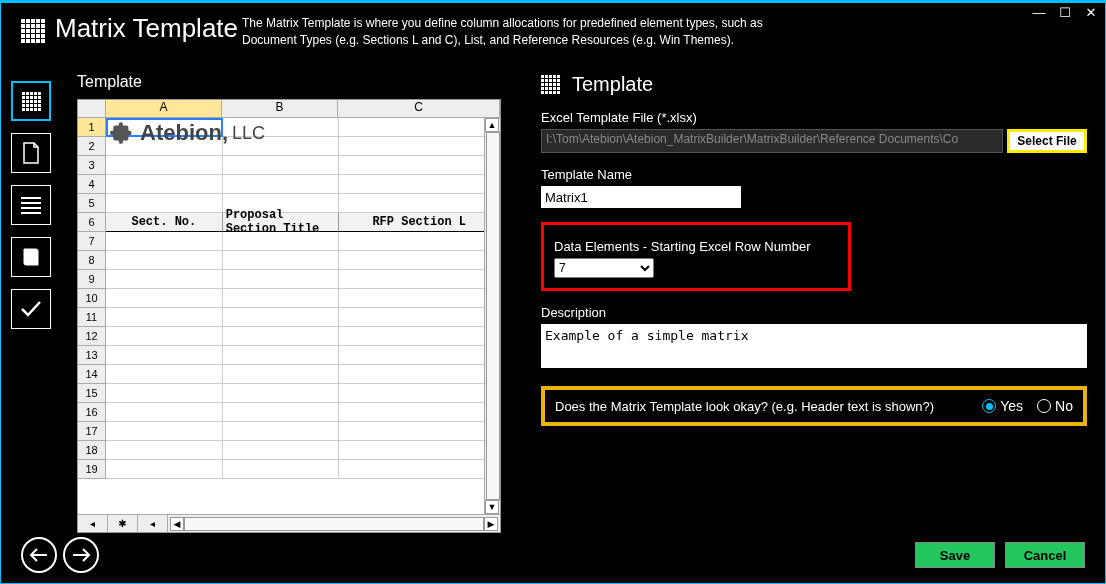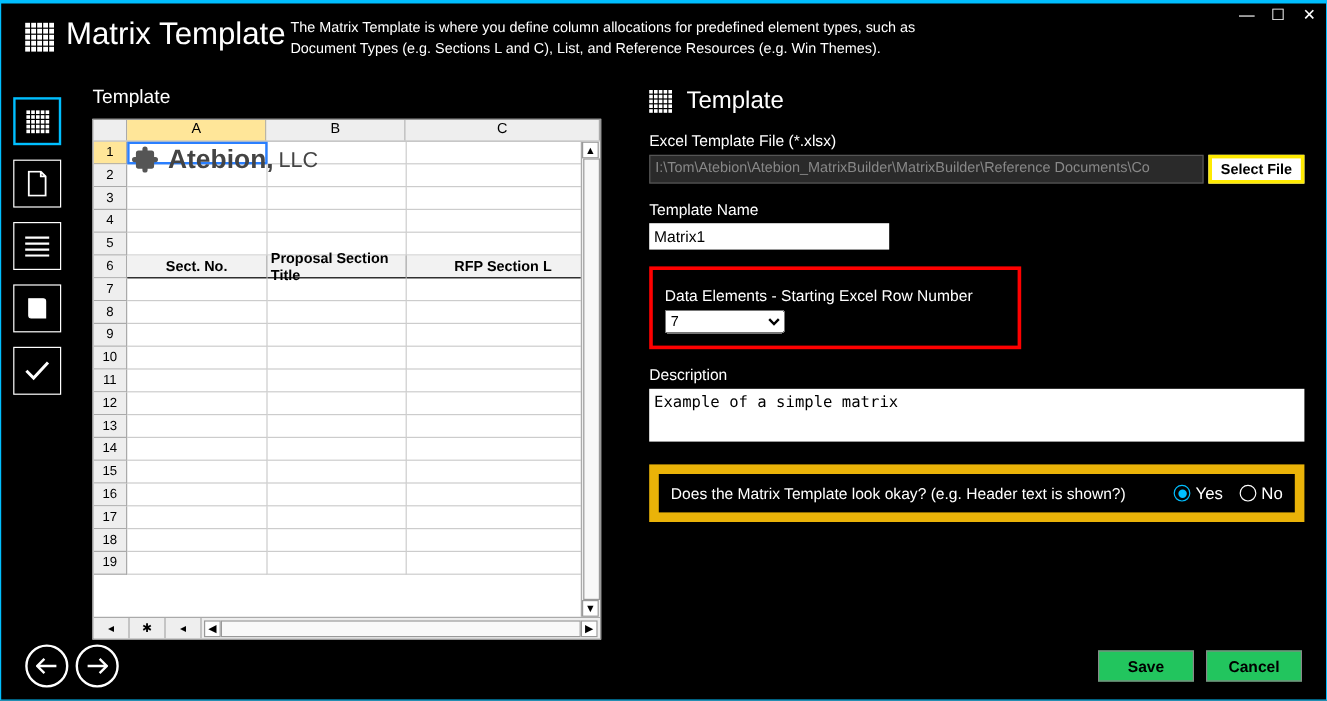--- a/index.html
+++ b/index.html
@@ -27,21 +27,21 @@
 
   .spreadsheet { flex: 1; background: #fff; border: 1px solid #999; display: flex; flex-direction: column; position: relative; overflow: hidden; }
   .ss-colhead { display: flex; height: 18px; background: #eee; border-bottom: 1px solid #aaa; }
   .ss-corner { width: 28px; border-right: 1px solid #aaa; background: #eee; }
   .ss-col { flex: 1; text-align: center; font-size: 12px; border-right: 1px solid #aaa; background: #eee; }
   .ss-col.sel { background: #ffe699; }
   .ss-rows { flex: 1; overflow: hidden; }
   .ss-row { display: flex; height: 19px; }
   .ss-rownum { width: 28px; font-size: 11px; text-align: center; background: #eee; border-right: 1px solid #aaa; border-bottom: 1px solid #aaa; display:flex;align-items:center;justify-content:center; }
   .ss-rownum.sel { background: #ffe699; }
-  .ss-cell { flex: 1; border-right: 1px solid #ccc; border-bottom: 1px solid #ccc; font-size: 12px; padding: 0 3px; display:flex;align-items:center; }
+  .ss-cell { flex: 1; border-right: 1px solid #ccc; border-bottom: 1px solid #ccc; font-size: 12px; padding: 0 3px; display:flex;align-items:center;font-family:Liberation Mono, monospace; }
   .ss-cell.sel { outline: 2px solid #2a7fff; outline-offset: -2px; }
   .ss-cell.header { background: #f2f2f2; font-weight: bold; justify-content: center; border-bottom: 1px solid #000; border-right: 1px solid #999;}
   .logo-row { position: relative; }
   .logo { position: absolute; left: 32px; top: 20px; font-size: 22px; font-weight: bold; color: #444; display:flex;align-items:center;gap:4px; pointer-events:none; }
   .logo .puzzle { width: 26px; height: 26px; }
   .logo .llc { font-weight: 400; font-size: 18px; }
 
   .ss-scroll { display:flex; height:18px; background:#eee; border-top:1px solid #aaa; align-items:center; }
   .ss-tab { width: 30px; height: 100%; display:flex; align-items:center; justify-content:center; font-size:10px; border-right:1px solid #aaa; }
   .ss-hbar { flex:1; display:flex; align-items:center; padding:0 2px;}
@@ -57,21 +57,21 @@
 
   .form-label { font-size: 13px; margin-bottom: 4px; display:block; }
   .form-row { margin-bottom: 14px; }
   .file-row { display: flex; gap: 0; }
   .file-path { flex: 1; height: 24px; background: #2a2a2a; color: #888; border: 1px solid #555; padding: 2px 4px; font-size: 12px; overflow:hidden; white-space:nowrap;}
   .select-file-btn { width: 80px; height: 24px; background: #fff; color: #000; border: 3px solid #ffeb00; font-size: 12px; font-weight: bold; cursor: pointer; margin-left: 4px;}
   .text-input { height: 22px; background: #fff; color: #000; border: none; padding: 2px 4px; font-size: 13px; width: 200px; }
   .red-box { border: 3px solid #ff0000; padding: 14px 10px 10px 10px; width: 310px; }
   .red-box select { width: 100px; height: 20px; font-size: 12px; }
   .textarea { width: 100%; height: 44px; background: #fff; color: #000; border: none; padding: 4px; font-size: 13px; resize: none; }
-  .blue-box { border: 8px solid #eab308; padding: 8px 10px; display:flex; align-items:center; gap: 14px; }
+  .blue-box { border: 4px solid #eab308; padding: 8px 10px; display:flex; align-items:center; gap: 14px; }
   .blue-box .q { font-size: 13px; flex: 1; }
   .radio-group { display: flex; gap: 14px; align-items: center; }
   .radio { display: flex; align-items: center; gap: 4px; font-size: 14px; cursor:pointer; }
   .radio .circle { width: 14px; height: 14px; border-radius: 50%; border: 1.5px solid #fff; display:flex; align-items:center; justify-content:center;}
   .radio.sel .circle { border-color: #00bfff; }
   .radio.sel .circle::after { content:""; width:7px; height:7px; border-radius:50%; background:#00bfff; }
 
   .footer { position: absolute; bottom: 10px; left: 20px; right: 20px; display: flex; align-items: center; }
   .nav-btns { display: flex; gap: 6px; }
   .nav-btn { width: 36px; height: 36px; border: 2px solid #fff; border-radius: 50%; color: #fff; display:flex;align-items:center;justify-content:center;font-size:18px;cursor:pointer;}

